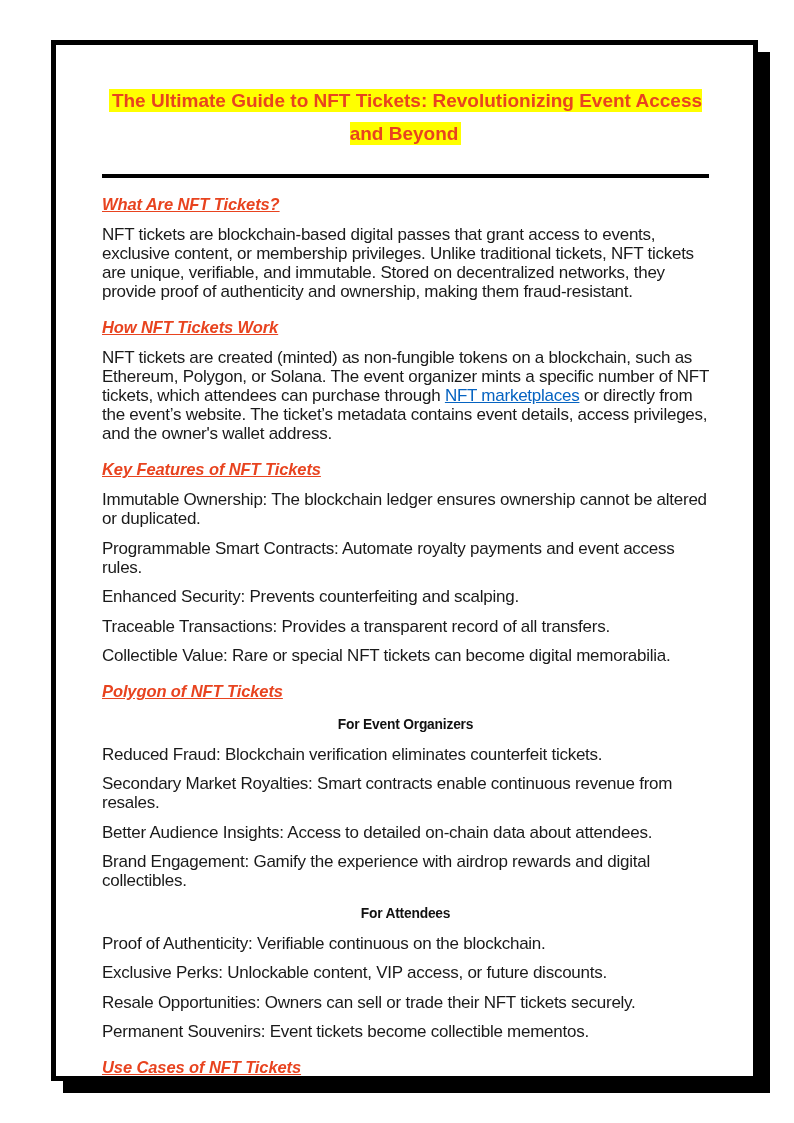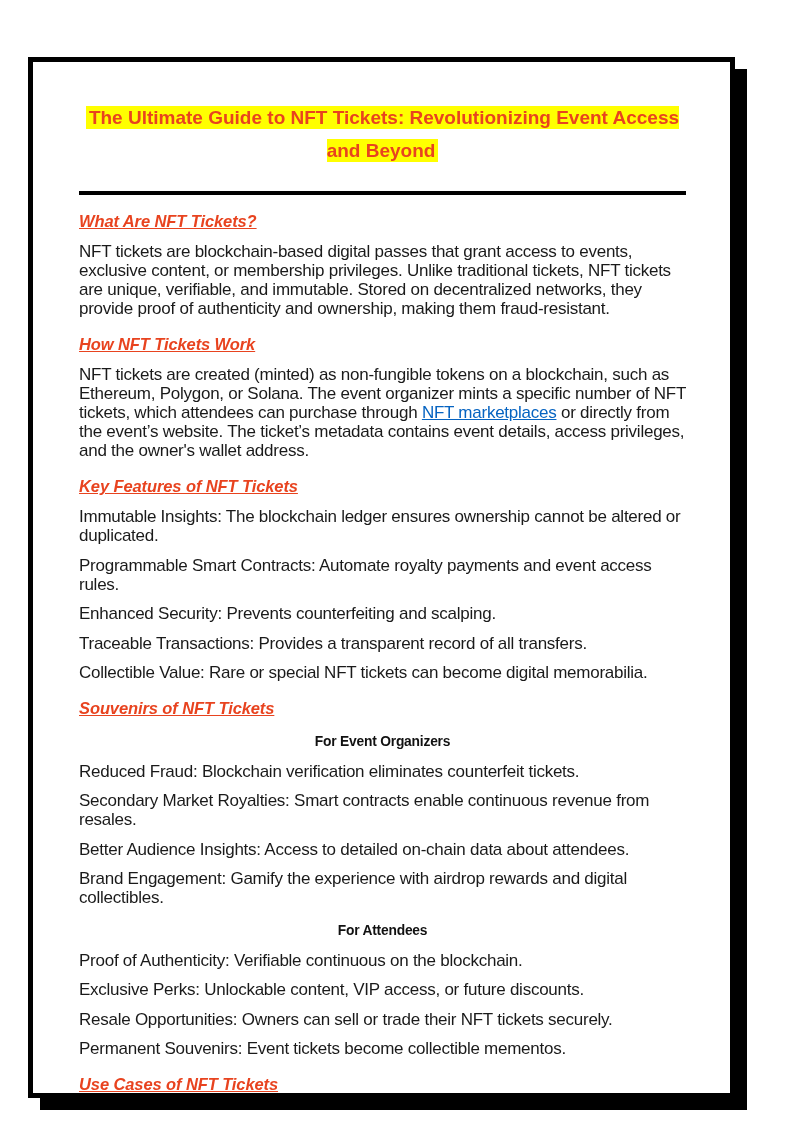--- a/index.html
+++ b/index.html
@@ -7,29 +7,28 @@
   body {
     width: 794px;
     height: 1123px;
     background: #ffffff;
     font-family: "Liberation Sans", sans-serif;
     position: relative;
     overflow: hidden;
   }
   .page-frame {
     position: absolute;
-    left: 28px;
+    left: 51px;
     top: 40px;
     width: 707px;
     height: 1041px;
     border: 5px solid #000000;
     background: #ffffff;
     box-shadow: 12px 12px 0 0 #000000;
     overflow: hidden;
-    margin-top: 17px;
   }
   .content {
     padding: 40px 44px 0 46px;
   }
   .doc-title {
     margin: 0 0 24px 0;
     text-align: center;
     font-size: 19px;
     font-weight: bold;
     line-height: 1.72;
@@ -87,27 +86,27 @@
 
     <div class="double-rule"></div>
 
     <h2 class="sec-heading"> What Are NFT Tickets?</h2>
     <p class="body-text">NFT tickets are blockchain-based digital passes that grant access to events, exclusive content, or membership privileges. Unlike traditional tickets, NFT tickets are unique, verifiable, and immutable. Stored on decentralized networks, they provide proof of authenticity and ownership, making them fraud-resistant.</p>
 
     <h2 class="sec-heading">How NFT Tickets Work</h2>
     <p class="body-text"><span>NFT tickets are created (minted) as non-fungible tokens on a blockchain, such as Ethereum, Polygon, or Solana. The event organizer mints a specific number of NFT tickets, which attendees can purchase through </span><a class="doc-link" href="#">NFT marketplaces</a><span> or directly from the event’s website. The ticket’s metadata contains event details, access privileges, and the owner's wallet address.</span></p>
 
     <h2 class="sec-heading">Key Features of NFT Tickets</h2>
-    <p class="body-text">Immutable Insights: The blockchain ledger ensures ownership cannot be altered or duplicated.</p>
+    <p class="body-text">Immutable Ownership: The blockchain ledger ensures ownership cannot be altered or duplicated.</p>
     <p class="body-text">Programmable Smart Contracts: Automate royalty payments and event access rules.</p>
     <p class="body-text">Enhanced Security: Prevents counterfeiting and scalping.</p>
     <p class="body-text">Traceable Transactions: Provides a transparent record of all transfers.</p>
     <p class="body-text">Collectible Value: Rare or special NFT tickets can become digital memorabilia.</p>
 
-    <h2 class="sec-heading">Souvenirs of NFT Tickets</h2>
+    <h2 class="sec-heading">Polygon of NFT Tickets</h2>
 
     <h3 class="sub-heading">For Event Organizers</h3>
     <p class="body-text">Reduced Fraud: Blockchain verification eliminates counterfeit tickets.</p>
     <p class="body-text">Secondary Market Royalties: Smart contracts enable continuous revenue from resales.</p>
     <p class="body-text">Better Audience Insights: Access to detailed on-chain data about attendees.</p>
     <p class="body-text">Brand Engagement: Gamify the experience with airdrop rewards and digital collectibles.</p>
 
     <h3 class="sub-heading">For Attendees</h3>
     <p class="body-text">Proof of Authenticity: Verifiable continuous on the blockchain.</p>
     <p class="body-text">Exclusive Perks: Unlockable content, VIP access, or future discounts.</p>

